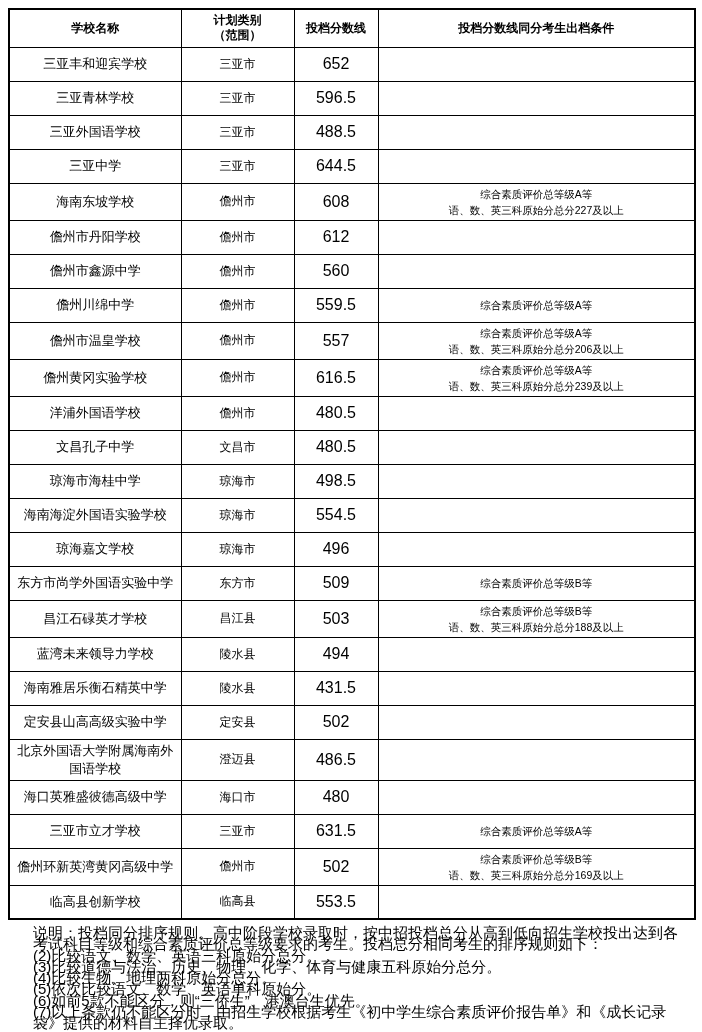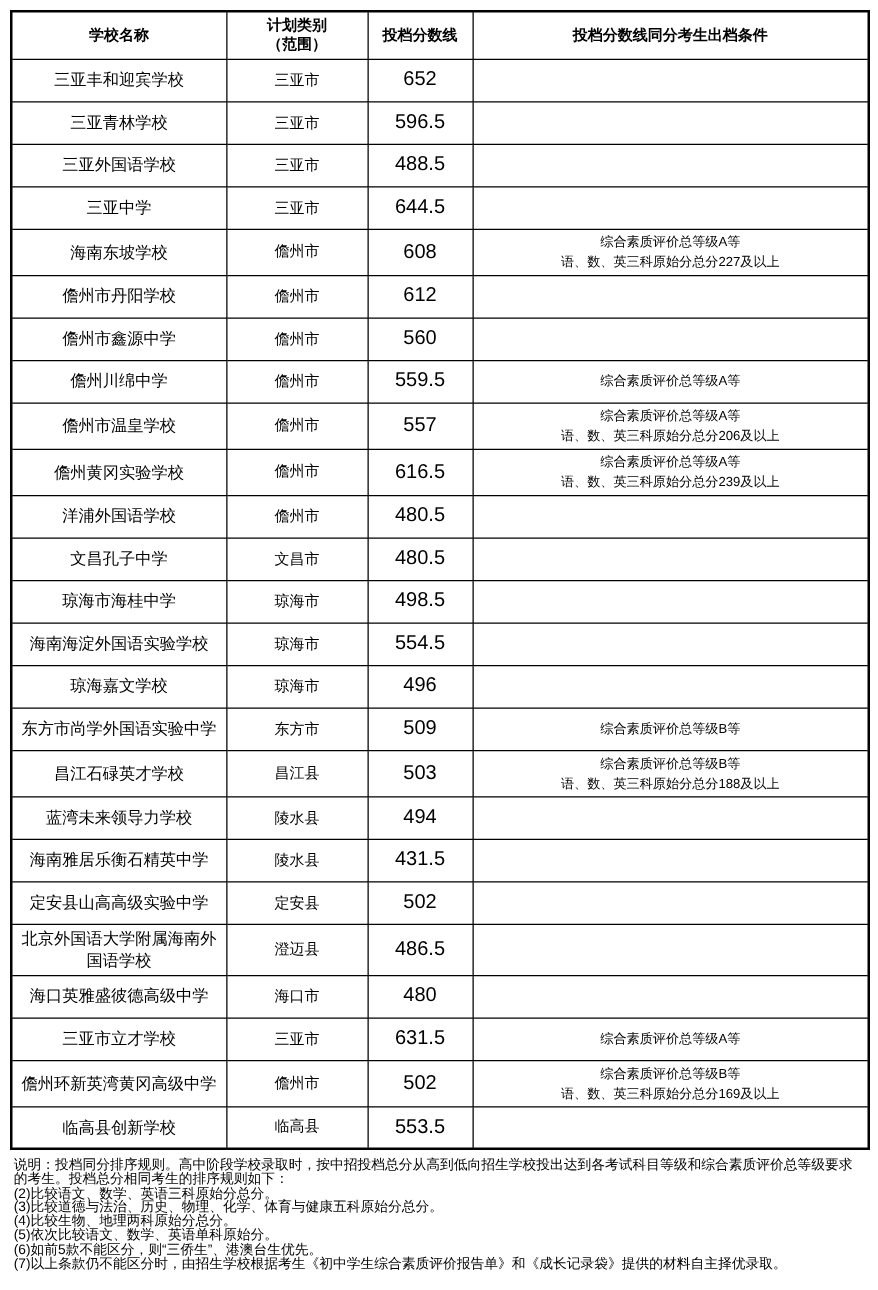--- a/index.html
+++ b/index.html
@@ -38,23 +38,24 @@
     line-height: 15px;
   }
   .score-table tbody tr { height: 34px; }
   td.col-school { font-size: 13px; padding: 2px 1px; }
   td.col-category { font-size: 12px; }
   td.col-score { font-size: 16px; }
   td.col-cond { padding: 2px 18px; }
   .cond-line { font-size: 10.5px; line-height: 16px; }
   .notes {
     padding: 7px 3px 0 3px;
-    font-size: 11px;
+    font-size: 15px;
     line-height: 11.3px;
     color: #000;
+    margin-left: 22px;
   }
   .notes div { white-space: normal; }
 </style>
 </head>
 <body>
 
 <div class="page">
 
   <table class="score-table">
     <colgroup>

